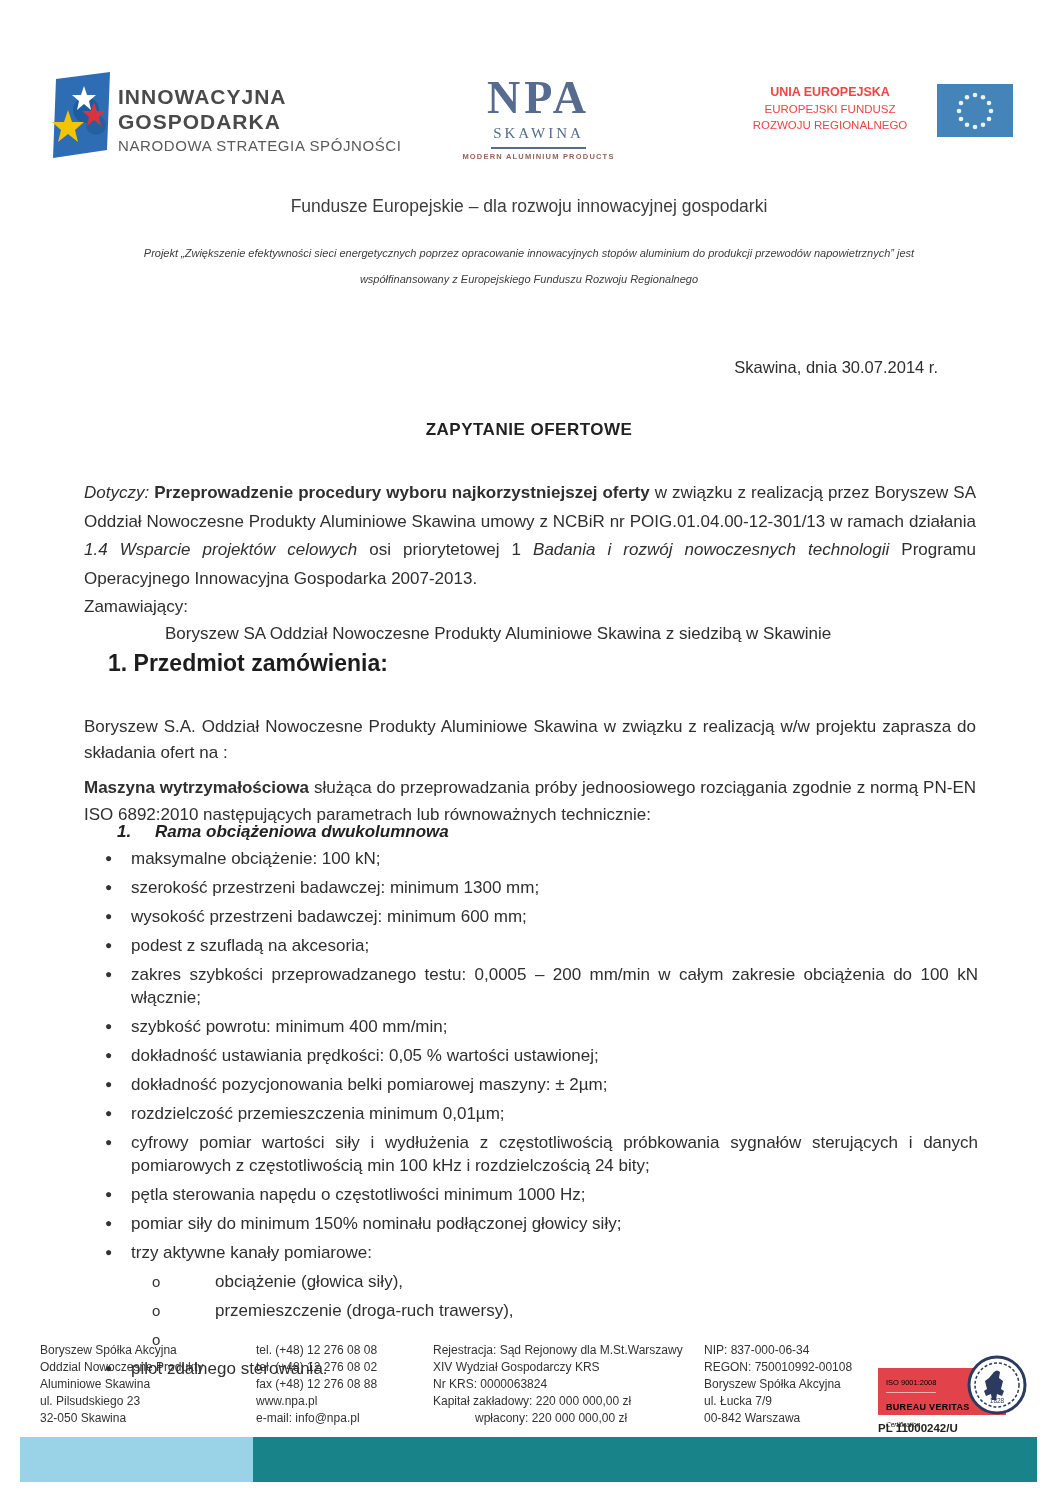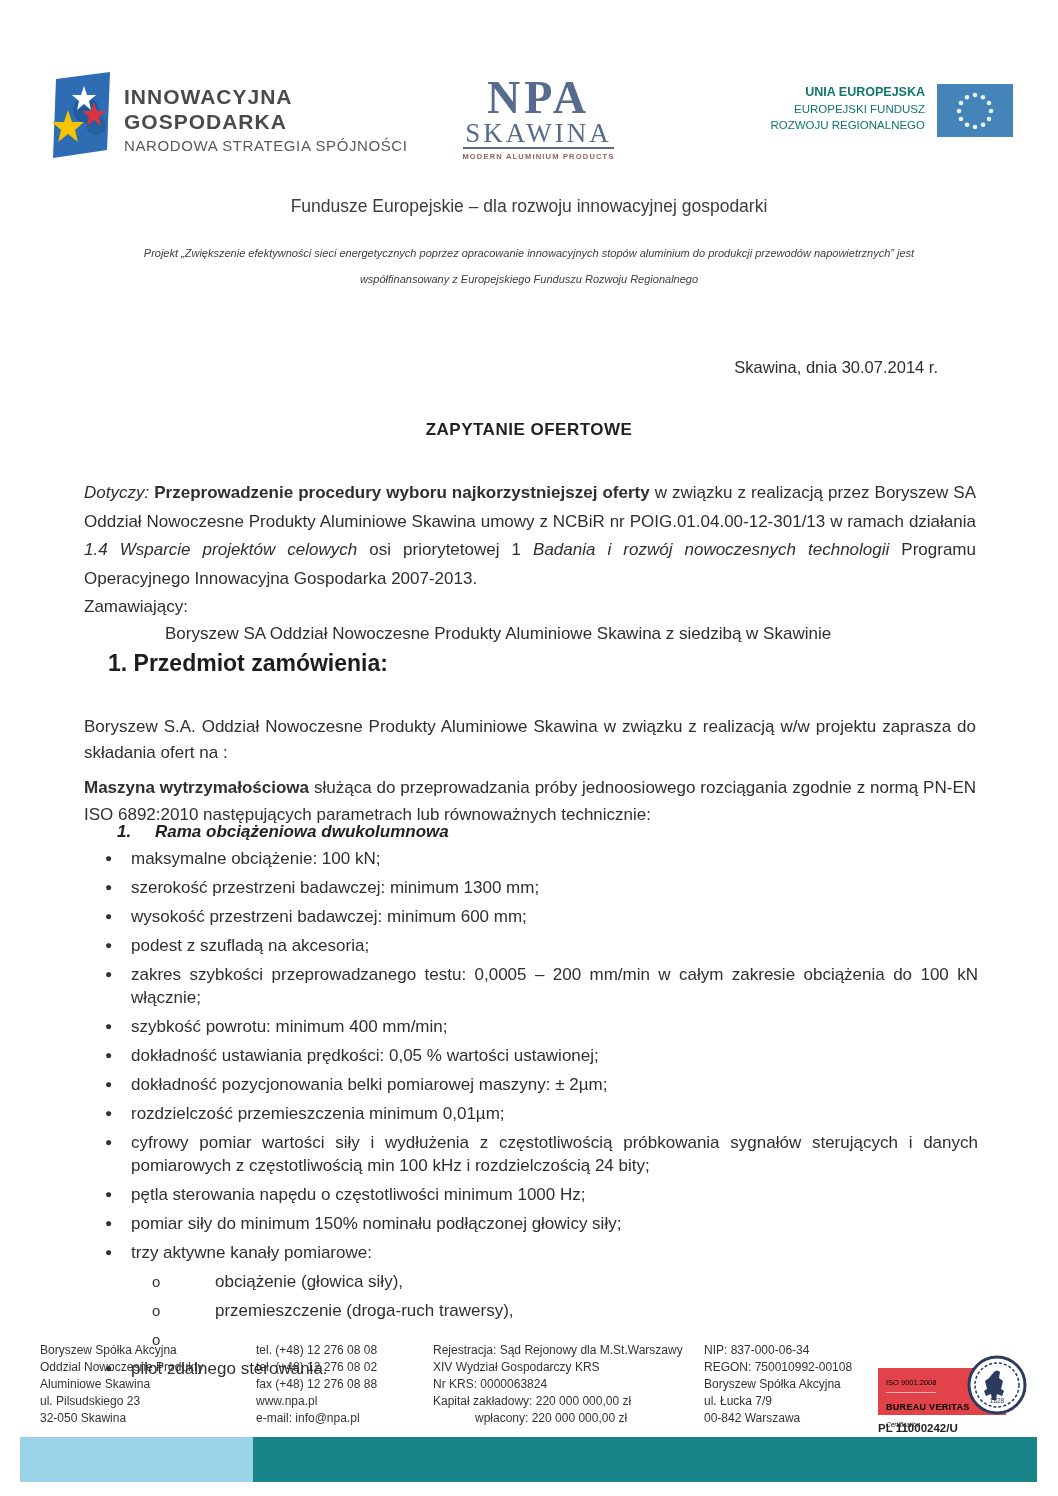--- a/index.html
+++ b/index.html
@@ -4,30 +4,30 @@
 <style>
   html,body{margin:0;padding:0;}
   body{background:#e9e9e9;}
   .page{
     position:relative; width:1058px; height:1496px; margin:0 auto;
     background:#ffffff; overflow:hidden;
     font-family:"Liberation Sans", sans-serif; color:#2f2f2f;
   }
   
   .ig-logo{position:absolute; left:46px; top:70px; display:flex; align-items:flex-start;}
-  .ig-text{margin-left:10px; margin-top:14px;}
+  .ig-text{margin-left:4px; margin-top:14px;}
   .ig-text .l1,.ig-text .l2{font-size:21px; font-weight:bold; letter-spacing:1px; color:#4a4a4a; line-height:25px;}
   .ig-text .l3{font-size:15px; color:#5a5a5a; letter-spacing:0.6px; margin-top:3px;}
   .npa-logo{position:absolute; left:456px; top:76px; width:165px; text-align:center;
     font-family:"Liberation Serif", serif; color:#566b8d;}
   .npa-acronym{font-size:46px; font-weight:bold; letter-spacing:4px; line-height:44px;}
-  .npa-city{font-size:27px; letter-spacing:3px; line-height:26px; border-bottom:2px solid #566b8d; display:inline-block; padding:0 2px 1px 2px;}
+  .npa-city{font-size:15px; letter-spacing:3px; line-height:26px; border-bottom:2px solid #566b8d; display:inline-block; padding:0 2px 1px 2px;}
   .npa-tagline{font-family:"Liberation Sans", sans-serif; font-size:7.5px; font-weight:bold; color:#96625a; letter-spacing:1.2px; margin-top:3px;}
   .eu-logo{position:absolute; left:735px; top:84px; display:flex; align-items:flex-start;}
-  .eu-text{width:190px; text-align:right; color:#0f766e;}
+  .eu-text{width:190px; text-align:center; color:#ef4444;}
   .eu-text .l1{font-size:12.5px; font-weight:bold; line-height:17px;}
   .eu-text .l2,.eu-text .l3{font-size:11.5px; line-height:16px;}
   .eu-flag{margin-left:12px;}
   
   .title{position:absolute; top:196px; left:0; width:100%; text-align:center; font-size:17.5px; color:#3c3c3c;}
   .project{position:absolute; top:240px; left:109px; width:840px; text-align:center;
     font-style:italic; font-size:11px; line-height:26px; color:#3c3c3c;}
   .date-line{position:absolute; top:358px; left:0; width:938px; text-align:right; font-size:16.5px;}
   .doc-title{position:absolute; top:420px; left:0; width:100%; text-align:center; font-size:17px; font-weight:bold; letter-spacing:0.5px; color:#222;}
   

